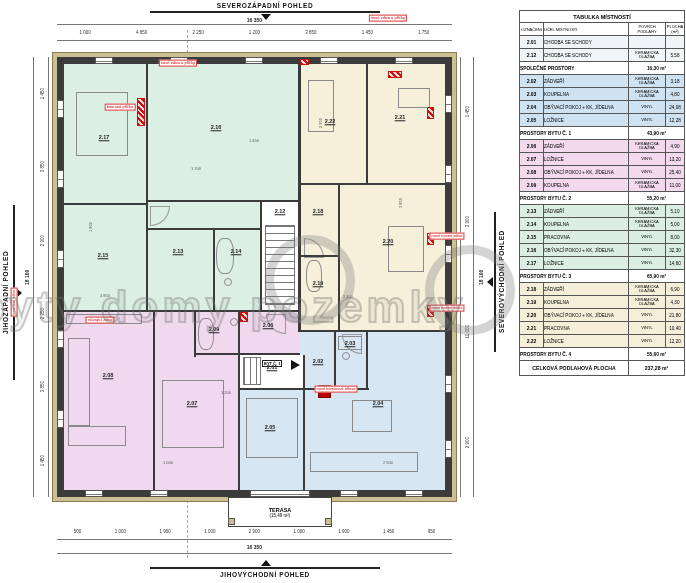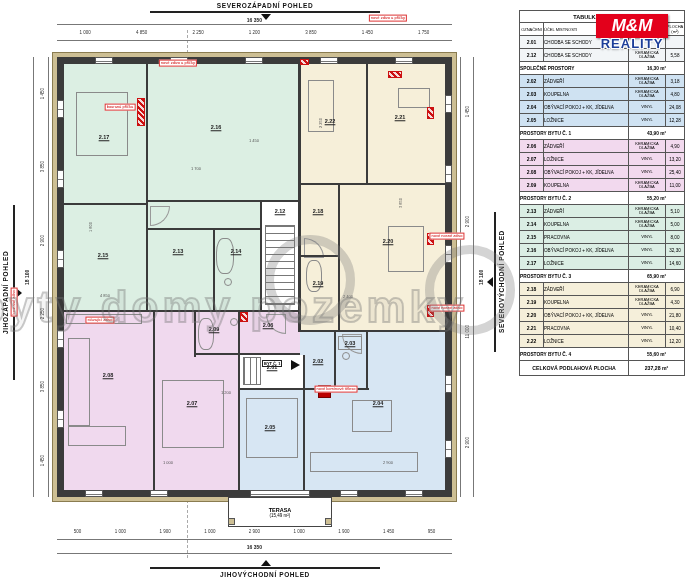--- a/index.html
+++ b/index.html
@@ -330,24 +330,20 @@
         </tbody>
       <tfoot>
         <tr class="t-total">
           <td colspan="2">CELKOVÁ PODLAHOVÁ PLOCHA</td>
           <td colspan="2">237,28 m²</td>
         </tr>
       </tfoot>
     </table>
   </div>
 
-  <div class="abs" id="logo">
-    <div id="logo-red">M&amp;M</div>
-    <div id="logo-reality">REALITY</div>
-  </div>
 <div class="abs region" style="background: rgb(220, 239, 227); left: 64px; top: 64px; width: 236px; height: 248px;"></div>
     <div class="abs region" style="background: rgb(246, 239, 217); left: 300px; top: 64px; width: 145px; height: 268px;"></div>
     <div class="abs region" style="background: rgb(240, 217, 238); left: 64px; top: 312px; width: 236px; height: 178px;"></div>
     <div class="abs region" style="background: rgb(215, 230, 243); left: 300px; top: 332px; width: 145px; height: 158px;"></div>
     <div class="abs region" style="background: rgb(215, 230, 243); left: 240px; top: 390px; width: 65px; height: 100px;"></div>
     <div class="abs region" style="background: rgb(255, 255, 255); left: 262px; top: 202px; width: 36px; height: 110px;"></div>
     <div class="abs region" style="background: rgb(255, 255, 255); left: 240px; top: 355px; width: 63px; height: 33px;"></div>
     <div class="abs wall" style="left: 298px; top: 57px; width: 3px; height: 275px;"></div>
     <div class="abs wall" style="left: 146px; top: 64px; width: 2px; height: 248px;"></div>
     <div class="abs wall" style="left: 64px; top: 203px; width: 82px; height: 2px;"></div>

